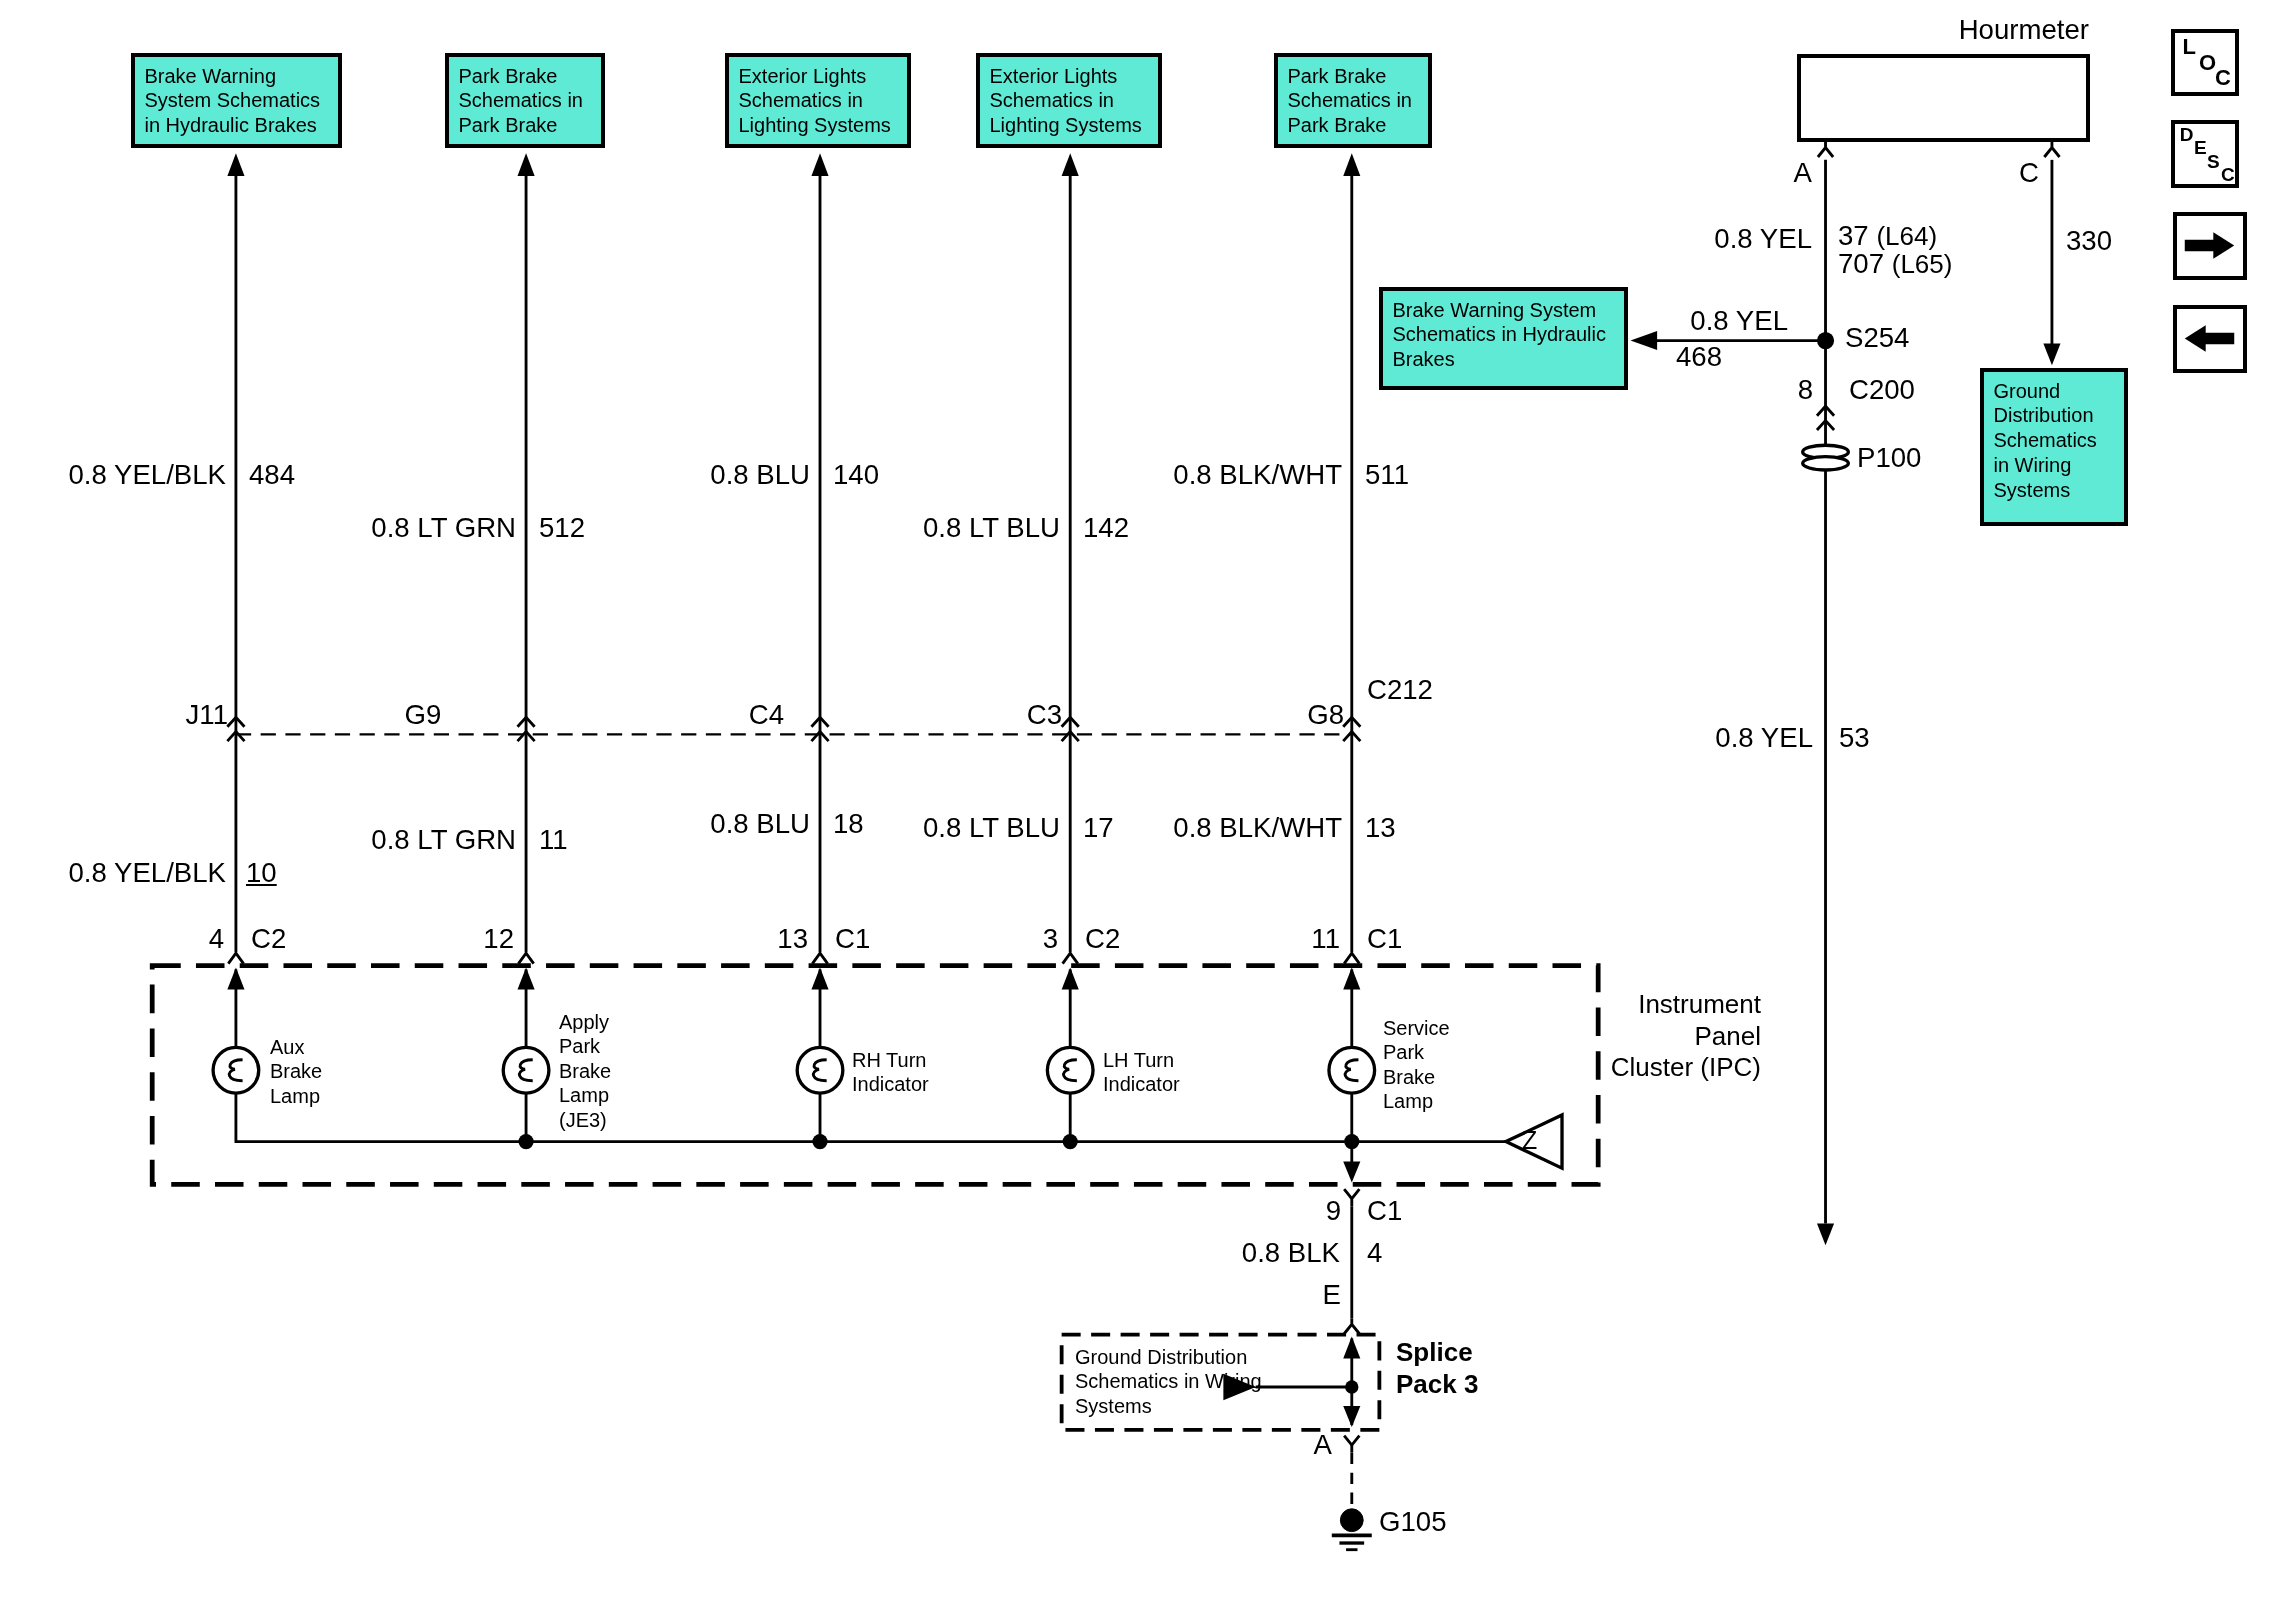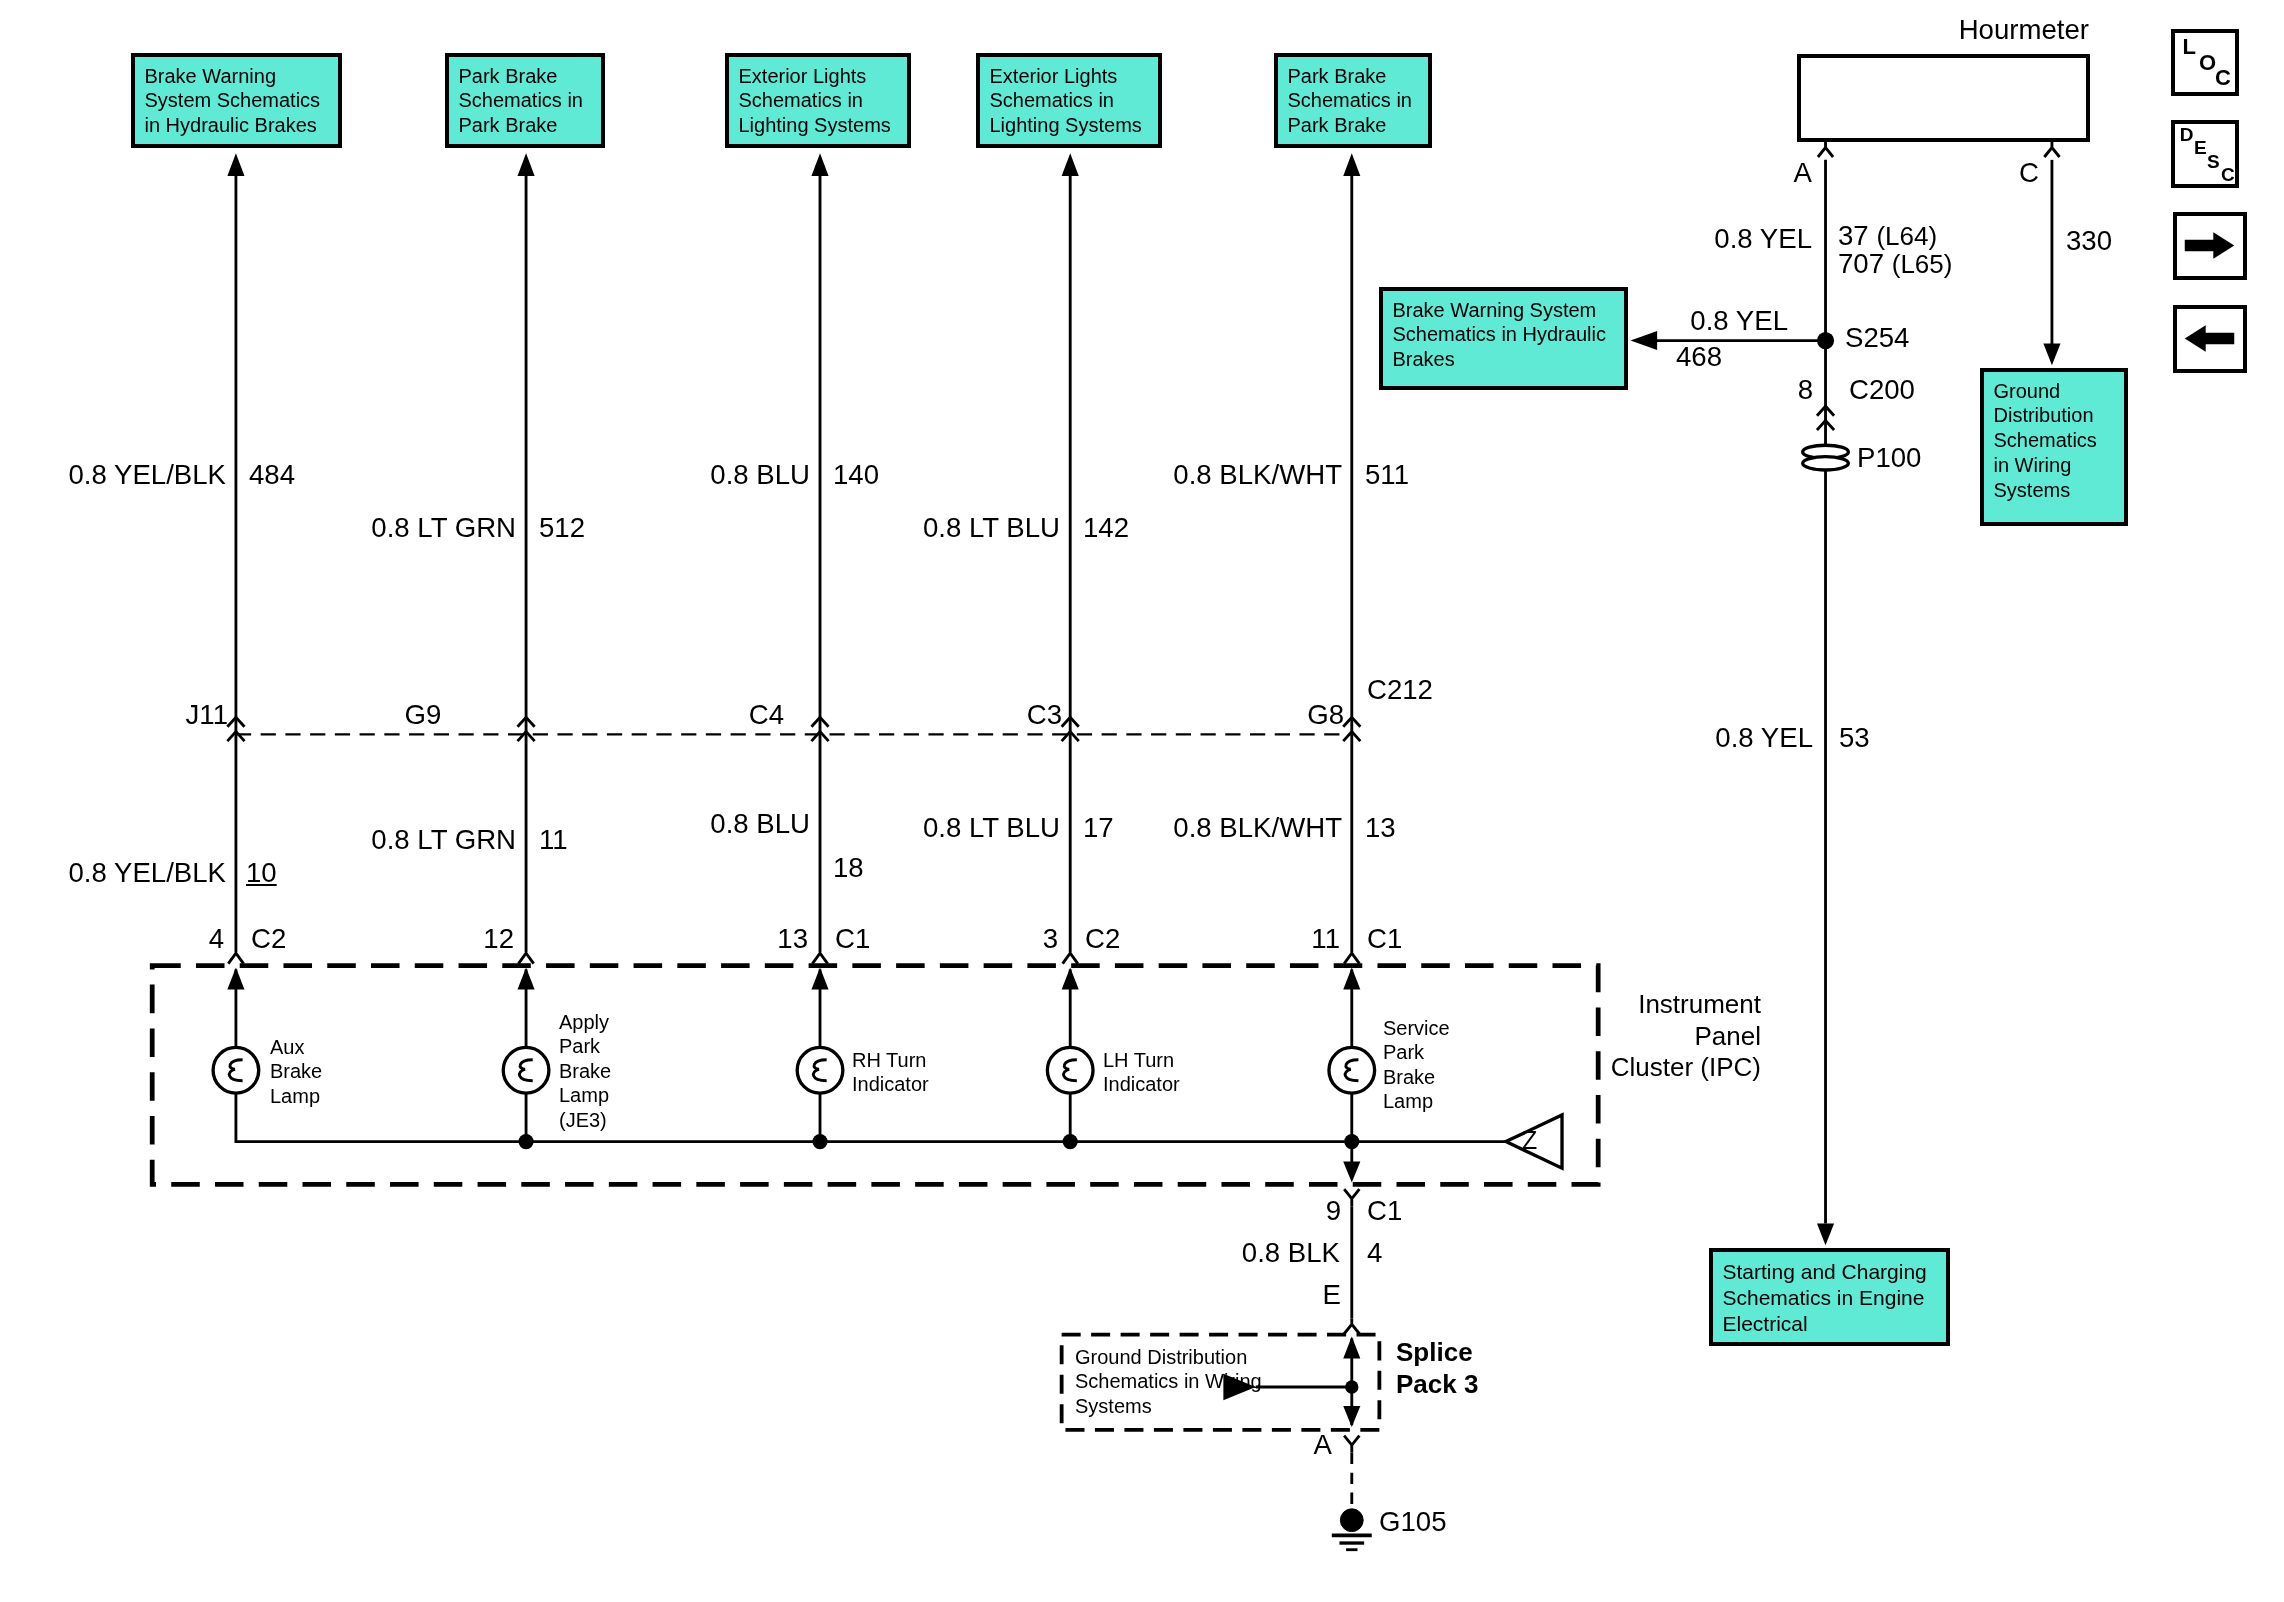--- a/index.html
+++ b/index.html
@@ -181,21 +181,21 @@
   <div class="lbl ra" style="left:594px;top:700px;width:190px;text-align:right;">C4</div>
   <div class="lbl ra" style="left:872px;top:700px;width:190px;">C3</div>
   <div class="lbl ra" style="left:1154px;top:700px;width:190px;">G8</div>
   <div class="lbl num" style="left:1367px;top:675px;">C212</div>
 
   <div class="lbl ra" style="left:36px;top:858px;width:190px;">0.8 YEL/BLK</div>
   <div class="lbl num" style="left:246px;top:858px;text-decoration:underline;">10</div>
   <div class="lbl ra" style="left:326px;top:825px;width:190px;">0.8 LT GRN</div>
   <div class="lbl num" style="left:539px;top:825px;">11</div>
   <div class="lbl ra" style="left:620px;top:809px;width:190px;">0.8 BLU</div>
-  <div class="lbl num" style="left:833px;top:809px;margin-top:44px;">18</div>
+  <div class="lbl num" style="left:833px;top:809px;">18</div>
   <div class="lbl ra" style="left:870px;top:813px;width:190px;">0.8 LT BLU</div>
   <div class="lbl num" style="left:1083px;top:813px;">17</div>
   <div class="lbl ra" style="left:1152px;top:813px;width:190px;">0.8 BLK/WHT</div>
   <div class="lbl num" style="left:1365px;top:813px;">13</div>
 
   <div class="lbl ra" style="left:34px;top:924px;width:190px;">4</div>
   <div class="lbl num" style="left:251px;top:924px;">C2</div>
   <div class="lbl ra" style="left:324px;top:924px;width:190px;">12</div>
   <div class="lbl ra" style="left:618px;top:924px;width:190px;">13</div>
   <div class="lbl num" style="left:835px;top:924px;">C1</div>
@@ -234,21 +234,20 @@
   <div class="lbl num" style="left:1845px;top:323px;">S254</div>
   <div class="lbl ra" style="left:1765px;top:375px;width:48px;">8</div>
   <div class="lbl num" style="left:1849px;top:375px;">C200</div>
   <div class="lbl num" style="left:1857px;top:443px;">P100</div>
   <div class="lbl num" style="left:2066px;top:226px;">330</div>
   <div class="lbl ra" style="left:1623px;top:723px;width:190px;">0.8 YEL</div>
   <div class="lbl num" style="left:1839px;top:723px;">53</div>
 
   <div class="refbox wrap" style="left:1379px;top:287px;width:249px;height:103px;">Brake Warning System Schematics in Hydraulic Brakes</div>
   <div class="refbox wrap" style="left:1980px;top:368px;width:148px;height:158px;">Ground Distribution Schematics in Wiring Systems</div>
-  <div class="refbox wrap" style="left:1709px;top:1248px;width:241px;height:98px;font-size:21px;">Starting and Charging Schematics in Engine Electrical</div>
 
   <div class="legend-box" style="left:2171px;top:28.5px;width:68px;height:67px;">
     <span class="legend-letter" style="left:7.6px;top:1.9px;font-size:22px;">L</span>
     <span class="legend-letter" style="left:24px;top:17px;font-size:22px;">O</span>
     <span class="legend-letter" style="left:40px;top:32px;font-size:22px;">C</span>
   </div>
   <div class="legend-box" style="left:2171px;top:120px;width:68px;height:68px;">
     <span class="legend-letter" style="left:4.8px;top:0px;font-size:19px;">D</span>
     <span class="legend-letter" style="left:19px;top:13.3px;font-size:19px;">E</span>
     <span class="legend-letter" style="left:32px;top:27px;font-size:19px;">S</span>

